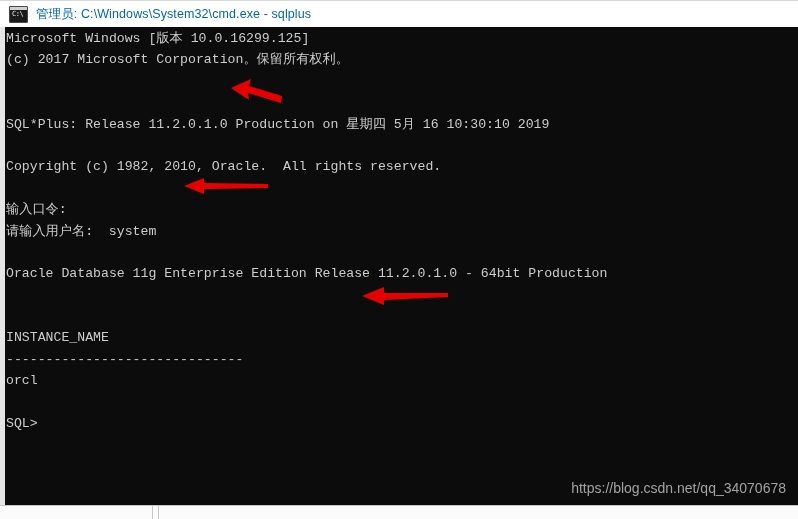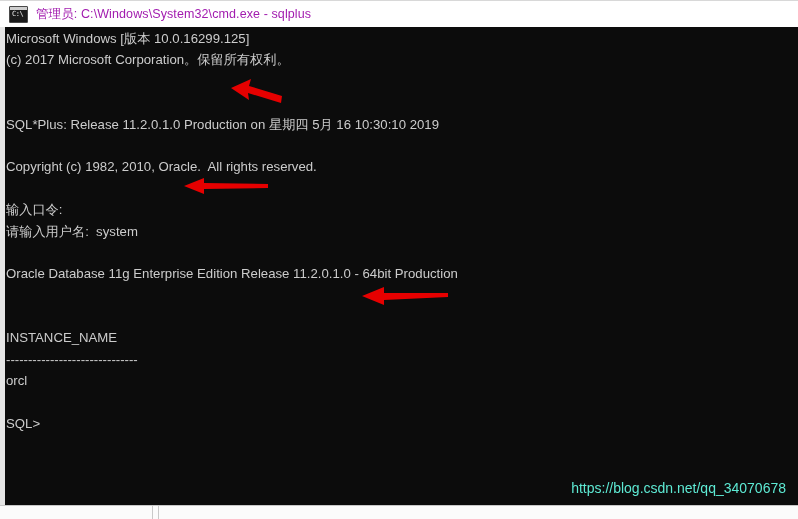--- a/index.html
+++ b/index.html
@@ -69,21 +69,21 @@
     top: 3px;
     font-family: "DejaVu Sans Mono", monospace;
     font-size: 7px;
     line-height: 9px;
     color: #e9e9e9;
     letter-spacing: -0.5px;
   }
   #title-text {
     font-family: "Liberation Sans", sans-serif;
     font-size: 12.5px;
-    color: #a21caf;
+    color: #0369a1;
     white-space: nowrap;
     letter-spacing: 0.1px;
   }
 
   
   #console {
     position: absolute;
     left: 0;
     top: 27px;
     width: 798px;
@@ -95,38 +95,38 @@
   }
   #console-inner {
     position: absolute;
     left: 1px;
     top: 1px;
     right: 0;
     bottom: 0;
     padding: 0;
   }
   .line {
-    font-family: Liberation Sans, sans-serif;
+    font-family: Liberation Mono, monospace;
     font-size: 13.2px;
     line-height: 21.4px;
     color: #cccccc;
     white-space: pre;
     letter-spacing: 0px;
     height: 21.4px;
   }
   .line.blank { color: transparent; }
 
   
   #watermark {
     position: absolute;
     right: 12px;
     bottom: 9px;
     font-family: "Liberation Sans", sans-serif;
     font-size: 14px;
-    color: #5eead4;
+    color: #a3a3a3;
     white-space: nowrap;
   }
 
   
   #bottom-strip {
     position: absolute;
     left: 0;
     top: 505px;
     width: 798px;
     height: 14px;

